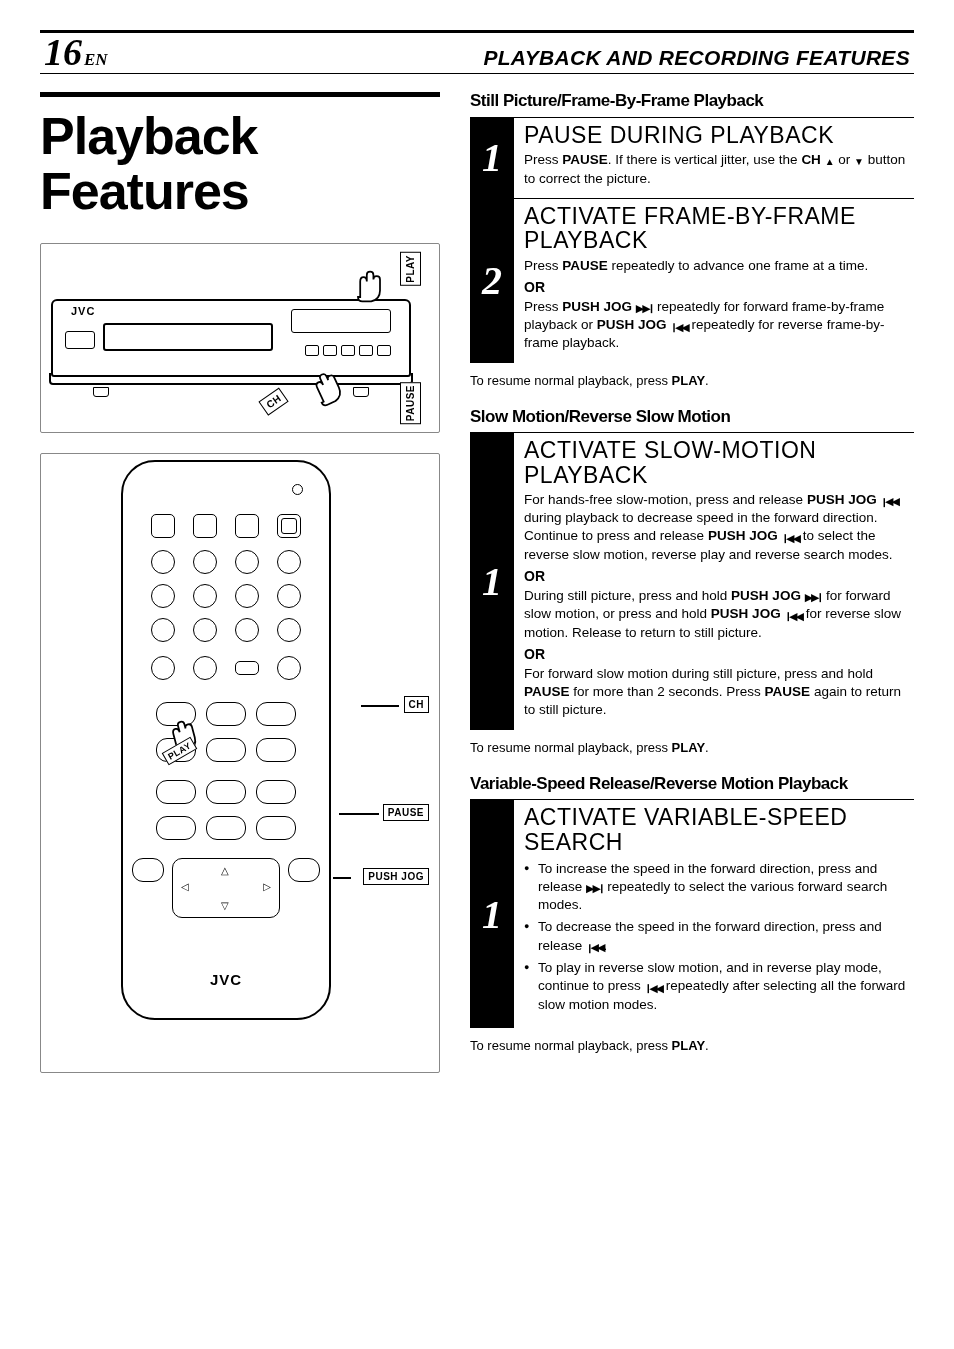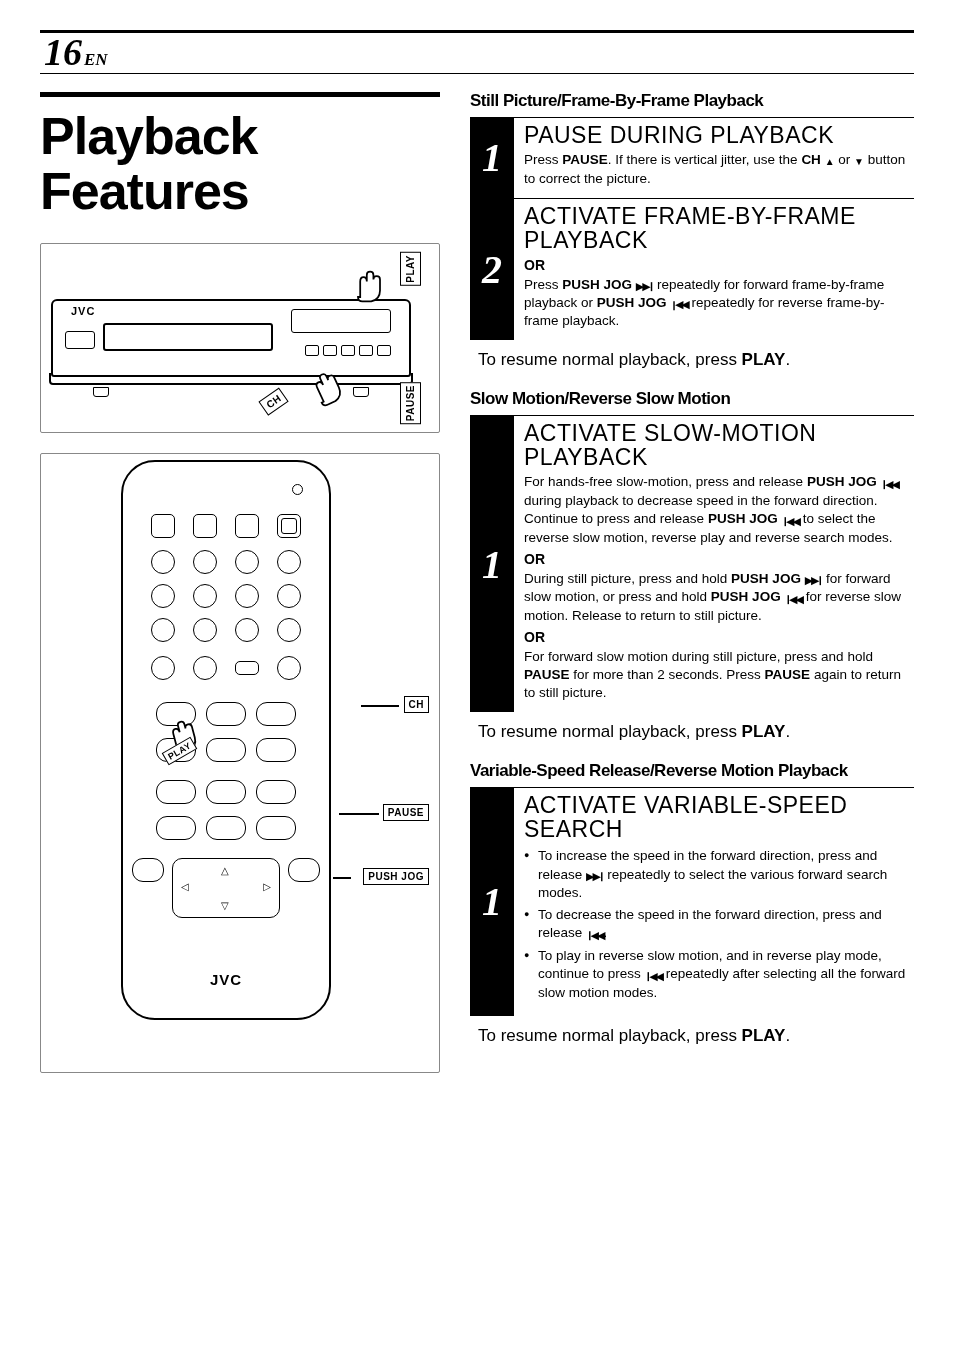--- a/index.html
+++ b/index.html
@@ -185,22 +185,22 @@
     font-size: 13.5px;
     line-height: 1.35;
   }
   .body-text b { font-weight: bold; }
   .or-word {
     font-family: Arial; font-weight: bold; font-size: 14px;
     margin: 4px 0 3px 0; display: block;
   }
   .resume {
     font-family: Arial, sans-serif;
-    font-size: 17px;
-    margin: 10px 0 20px 8px;
+    font-size: 13px;
+    margin: 10px 0 20px 0;
   }
   ul.bul { list-style: none; padding-left: 0; margin-top: 6px; }
   ul.bul li {
     position: relative;
     padding-left: 14px;
     margin-bottom: 4px;
   }
   ul.bul li::before {
     content: "●";
     position: absolute;
@@ -215,20 +215,21 @@
   .rrwd { display:inline-flex;align-items:center;font-size:11px;letter-spacing:-2px;}
   .rrwd::before{content:"❙";font-size:9px;margin-right:-1px;} .rrwd::after{content:"◀◀";}
 </style>
 </head>
 <body>
 
 <div class="page-header">
   <div class="page-num">
     <span>16</span><span class="en">EN</span>
   </div>
+  <div class="header-title">PLAYBACK AND RECORDING FEATURES</div>
 </div>
 
 <div class="columns">
   <div class="col-left">
     <h1 class="main-title">Playback Features</h1>
 
     <div class="illus vcr-box">
       <div class="vcr-body">
         <div class="vcr-brand">JVC</div>
         <div class="vcr-slot"></div>
@@ -346,20 +347,21 @@
         <div class="step-num">1</div>
         <div class="step-content">
           <div class="step-title">PAUSE DURING PLAYBACK</div>
           <p class="body-text">Press <b>PAUSE</b>. If there is vertical jitter, use the <b>CH</b> <span class="sym tri-up"></span> or <span class="sym tri-dn"></span> button to correct the picture.</p>
         </div>
       </div>
       <div class="step">
         <div class="step-num">2</div>
         <div class="step-content">
           <div class="step-title">ACTIVATE FRAME-BY-FRAME PLAYBACK</div>
+          <p class="body-text">Press <b>PAUSE</b> repeatedly to advance one frame at a time.</p>
           <span class="or-word">OR</span>
           <p class="body-text">Press <b>PUSH JOG</b> <span class="sym ffwd"></span> repeatedly for forward frame-by-frame playback or <b>PUSH JOG</b> <span class="sym rrwd"></span> repeatedly for reverse frame-by-frame playback.</p>
         </div>
       </div>
       <p class="resume">To resume normal playback, press <b>PLAY</b>.</p>
       <h2 class="section-h2">Slow Motion/Reverse Slow Motion</h2>
       <div class="step">
         <div class="step-num">1</div>
         <div class="step-content">
           <div class="step-title">ACTIVATE SLOW-MOTION PLAYBACK</div>

